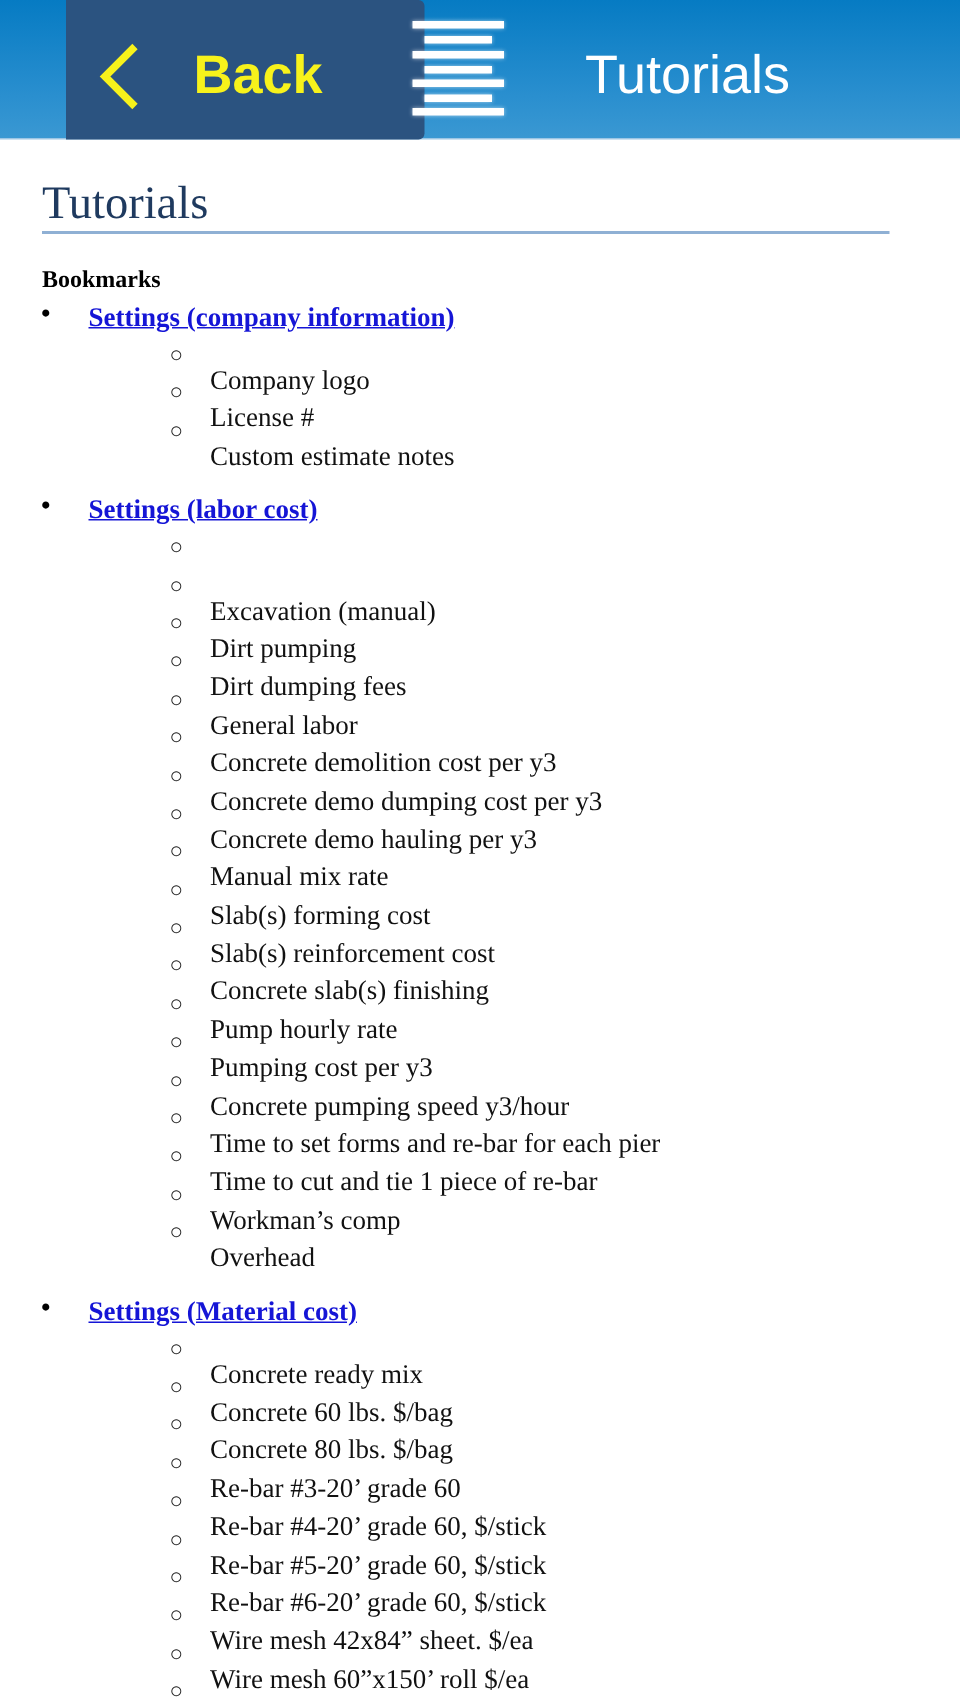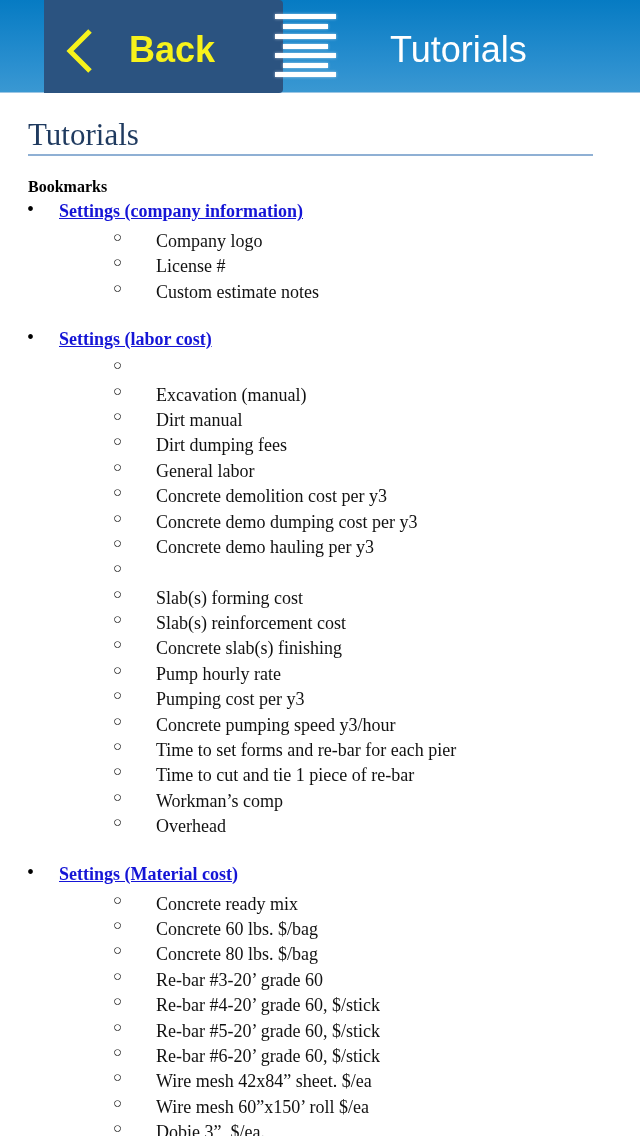--- a/index.html
+++ b/index.html
@@ -55,21 +55,21 @@
       position: absolute; left: 27px; top: -2px; font-size: 20px; color: #000;
     }
     .section-link {
       position: absolute; left: 43px; top: 0;
       font-size: 18px; font-weight: bold; color: #1515d6; text-decoration: underline;
       cursor: pointer; white-space: nowrap; margin-left: 16px;
     }
     .sub-list { list-style: none; margin-top: 3px; }
     .sub-item { position: relative; height: 25.4px; line-height: 25.4px; font-size: 18px; color: #111; white-space: nowrap; }
     .sub-marker { position: absolute; left: 113px; top: 0; font-size: 15px; color: #222; }
-    .sub-text { position: absolute; left: 140px; top: 4px; margin-left: 16px; }
+    .sub-text { position: absolute; left: 140px; top: 16px; }
   </style>
 </head>
 <body>
 
 <div class="header">
   <div class="back-btn">
     <svg class="back-chevron" viewBox="0 0 32 46">
       <polyline points="26,3 6,23 26,43" fill="none" stroke="#f7f21b" stroke-width="5" stroke-linejoin="miter"></polyline>
     </svg>
     <span class="back-label">Back</span>
@@ -120,21 +120,21 @@
         <ul class="sub-list">
           <li class="sub-item">
             <span class="sub-marker">○</span>
           </li>
           <li class="sub-item">
             <span class="sub-marker">○</span>
             <span class="sub-text">Excavation (manual)</span>
           </li>
           <li class="sub-item">
             <span class="sub-marker">○</span>
-            <span class="sub-text">Dirt manual</span>
+            <span class="sub-text">Dirt pumping</span>
           </li>
           <li class="sub-item">
             <span class="sub-marker">○</span>
             <span class="sub-text">Dirt dumping fees</span>
           </li>
           <li class="sub-item">
             <span class="sub-marker">○</span>
             <span class="sub-text">General labor</span>
           </li>
           <li class="sub-item">
@@ -144,20 +144,21 @@
           <li class="sub-item">
             <span class="sub-marker">○</span>
             <span class="sub-text">Concrete demo dumping cost per y3</span>
           </li>
           <li class="sub-item">
             <span class="sub-marker">○</span>
             <span class="sub-text">Concrete demo hauling per y3</span>
           </li>
           <li class="sub-item">
             <span class="sub-marker">○</span>
+            <span class="sub-text">Manual mix rate</span>
           </li>
           <li class="sub-item">
             <span class="sub-marker">○</span>
             <span class="sub-text">Slab(s) forming cost</span>
           </li>
           <li class="sub-item">
             <span class="sub-marker">○</span>
             <span class="sub-text">Slab(s) reinforcement cost</span>
           </li>
           <li class="sub-item">

